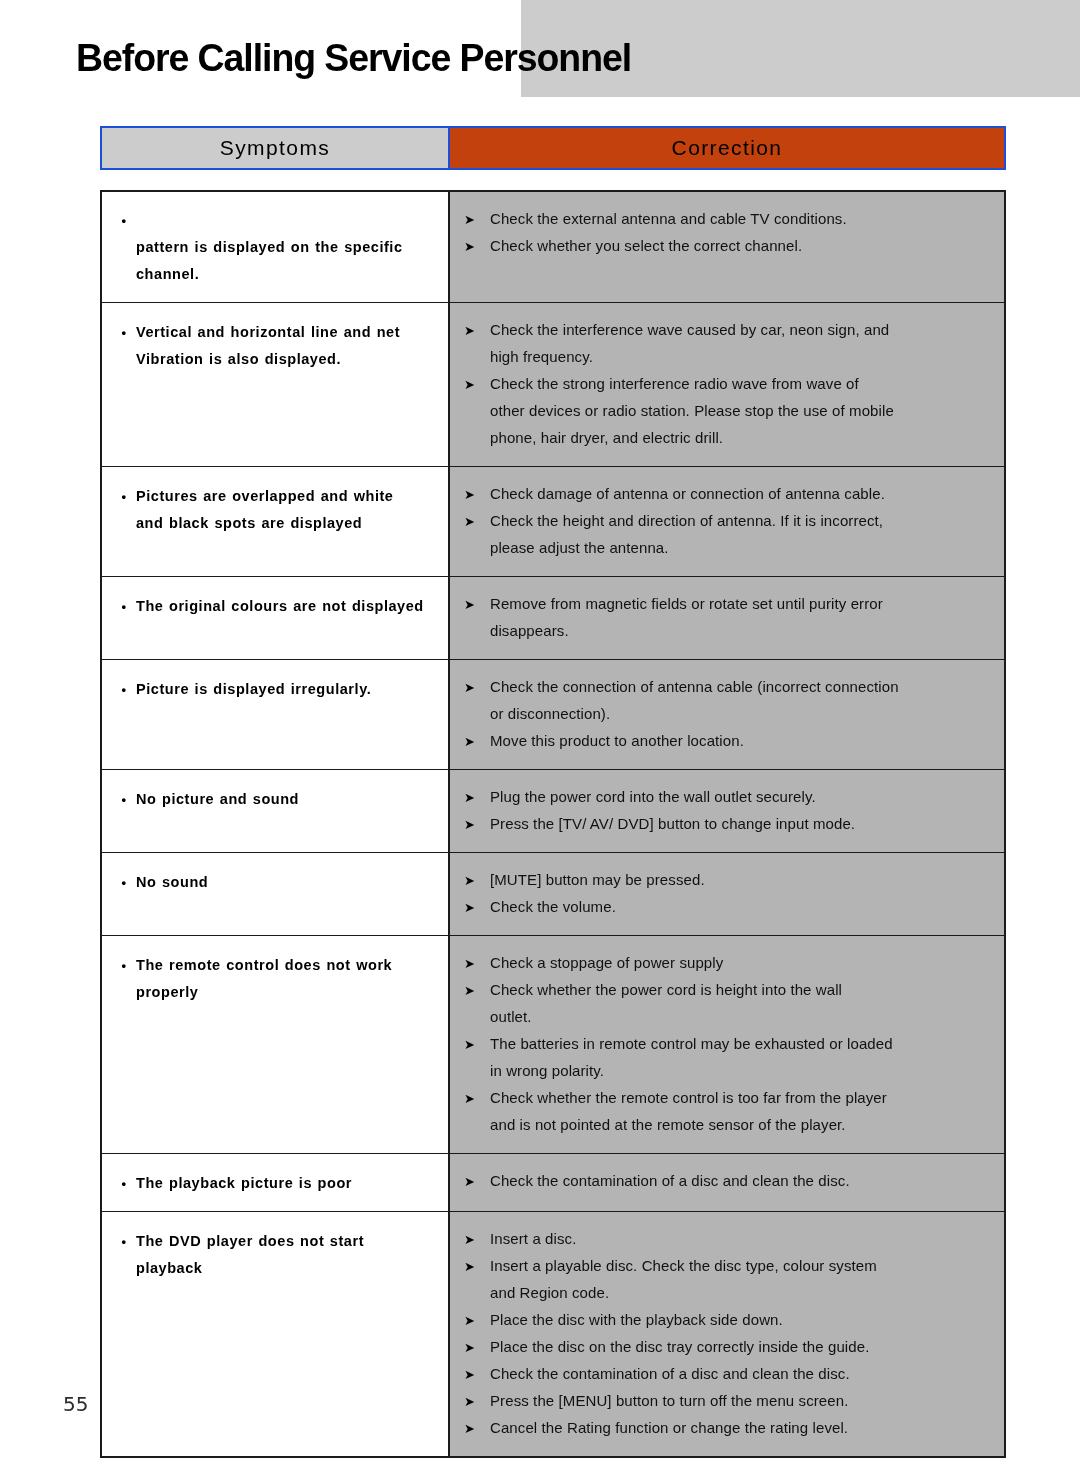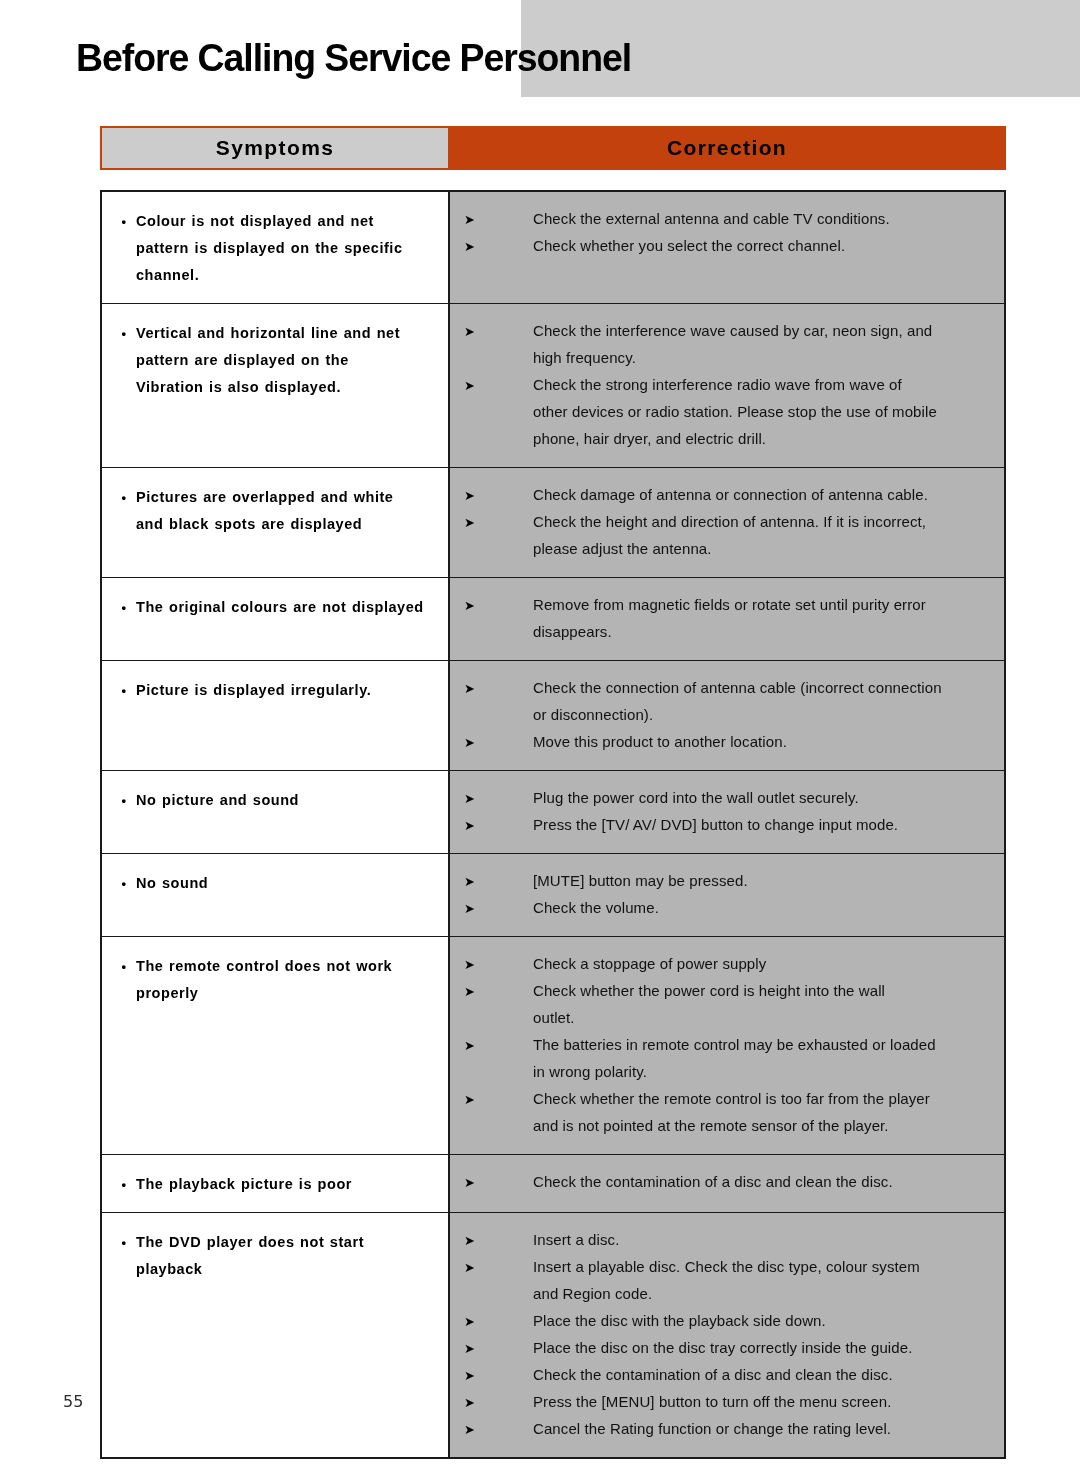--- a/index.html
+++ b/index.html
@@ -42,26 +42,26 @@
   #table-header {
     position: absolute;
     left: 100px;
     top: 126px;
     width: 906px;
     height: 44px;
     display: flex;
   }
   .hdr {
     box-sizing: border-box;
-    border: 2px solid #c2410c;
+    border: 2px solid #1d4ed8;
     display: flex;
     align-items: center;
     justify-content: center;
     font-size: 21px;
-    font-weight: bold;
+    font-weight: normal;
     letter-spacing: 1.4px;
     color: #000;
   }
   #hdr-symptoms {
     width: 350px;
     background: #cccccc;
   }
   #hdr-correction {
     width: 556px;
     background: #c2410c;
@@ -126,49 +126,48 @@
     line-height: 26px;
     letter-spacing: 0.1px;
   }
   .cor-arrow {
     flex: 0 0 26px;
     font-size: 13px;
     color: #000;
     line-height: 26px;
   }
   .cor-arrow.blank { color: transparent; }
-  .cor-text { flex: 1 1 auto; margin-left: 43px; }
+  .cor-text { flex: 1 1 auto; }
 
   
   #page-number {
     position: absolute;
     left: 63px;
     top: 1392px;
-    font-size: 16px;
+    font-size: 20px;
     color: #2b2b2b;
     font-family: "DejaVu Sans", sans-serif;
   }
 </style>
 </head>
 <body>
 
 <div id="title-band"></div>
 <div id="page-title">Before Calling Service Personnel</div>
 
 <div id="table-header">
   <div class="hdr" id="hdr-symptoms">Symptoms</div>
   <div class="hdr" id="hdr-correction">Correction</div>
 </div>
 
 <div id="trouble-table">
     <div class="row">
       <div class="sym-cell">
         <div class="sym-line">
           <span class="sym-bullet">•</span>
-          <span class="sym-text">Colour is  not displayed and net</span>
         </div>
         <div class="sym-line">
           <span class="sym-bullet blank">•</span>
           <span class="sym-text">pattern is displayed on the specific</span>
         </div>
         <div class="sym-line">
           <span class="sym-bullet blank">•</span>
           <span class="sym-text">channel.</span>
         </div>
       </div>
@@ -184,24 +183,20 @@
       </div>
     </div>
     <div class="row">
       <div class="sym-cell">
         <div class="sym-line">
           <span class="sym-bullet">•</span>
           <span class="sym-text">Vertical and horizontal  line and net</span>
         </div>
         <div class="sym-line">
           <span class="sym-bullet blank">•</span>
-          <span class="sym-text">pattern  are  displayed on the</span>
-        </div>
-        <div class="sym-line">
-          <span class="sym-bullet blank">•</span>
           <span class="sym-text">Vibration is also displayed.</span>
         </div>
       </div>
       <div class="cor-cell">
         <div class="cor-line">
           <span class="cor-arrow">➤</span>
           <span class="cor-text">Check the interference wave caused by car, neon sign, and</span>
         </div>
         <div class="cor-line">
           <span class="cor-arrow blank">➤</span>

